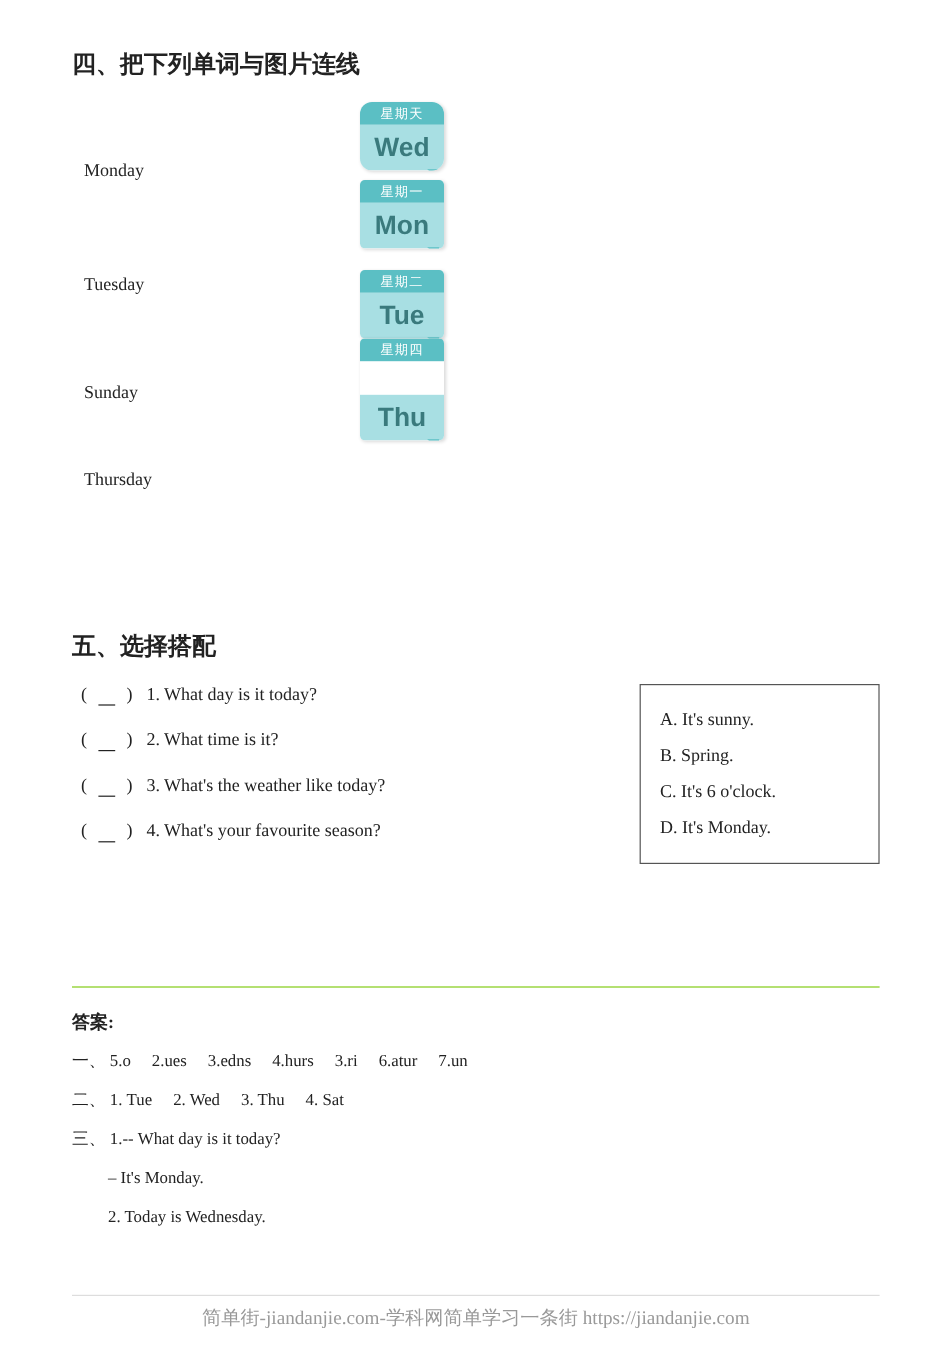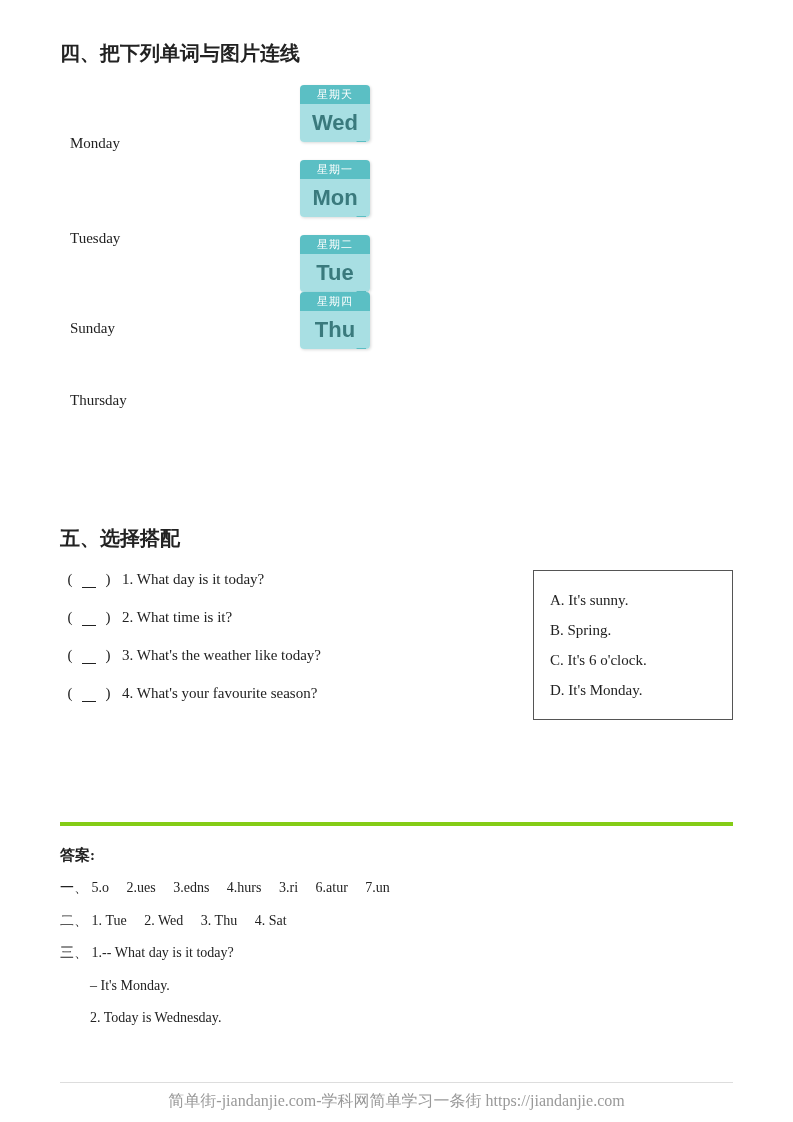--- a/index.html
+++ b/index.html
@@ -99,21 +99,21 @@
       padding: 14px 16px;
       font-size: 15px;
       line-height: 2;
       height: fit-content;
       align-self: flex-start;
     }
 
     
     .answer-section {
       margin-top: 100px;
-      border-top: 4px solid #84cc16;
+      border-top: 1px solid #84cc16;
       padding-top: 20px;
       font-size: 14px;
     }
 
     .answer-title {
       font-size: 15px;
       font-weight: bold;
       margin-bottom: 10px;
     }
 
@@ -129,39 +129,39 @@
 </head>
 <body>
 
 <div class="section4">
   <div class="section-title">四、把下列单词与图片连线</div>
 
   <div style="position: relative; min-height: 400px; margin-left: 10px;">
 
     <div style="position: absolute; left: 230px; top: 0; display: flex; flex-direction: column; gap: 0;">
 
-      <div class="cal-card" style="margin-bottom: 18px; position:relative;">
+      <div class="cal-card" style="margin-bottom: 8px; position:relative;border-radius:10px;">
         <div class="cal-top">星期天</div>
         <div class="cal-bottom">Wed</div>
         <div style="position:absolute; bottom:-8px; right:4px; width:0; height:0; border-left:10px solid transparent; border-top:9px solid #5bbfc4;"></div>
       </div>
 
       <div class="cal-card" style="margin-bottom: 18px; position:relative;">
         <div class="cal-top">星期一</div>
         <div class="cal-bottom">Mon</div>
         <div style="position:absolute; bottom:-8px; right:4px; width:0; height:0; border-left:10px solid transparent; border-top:9px solid #5bbfc4;"></div>
       </div>
 
       <div class="cal-card" style="position:relative;">
         <div class="cal-top">星期二</div>
         <div class="cal-bottom">Tue</div>
         <div style="position:absolute; bottom:-8px; right:4px; width:0; height:0; border-left:10px solid transparent; border-top:9px solid #5bbfc4;"></div>
       </div>
 
-      <div class="cal-card" style="position:relative;">
+      <div class="cal-card" style="position:relative;gap:28px;">
         <div class="cal-top">星期四</div>
         <div class="cal-bottom">Thu</div>
         <div style="position:absolute; bottom:-8px; right:4px; width:0; height:0; border-left:10px solid transparent; border-top:9px solid #5bbfc4;"></div>
       </div>
     </div>
 
     <div style="position: absolute; left: 0; top: 50px;">
       <span>Monday</span>
     </div>
     <div style="position: absolute; left: 0; top: 145px;">

